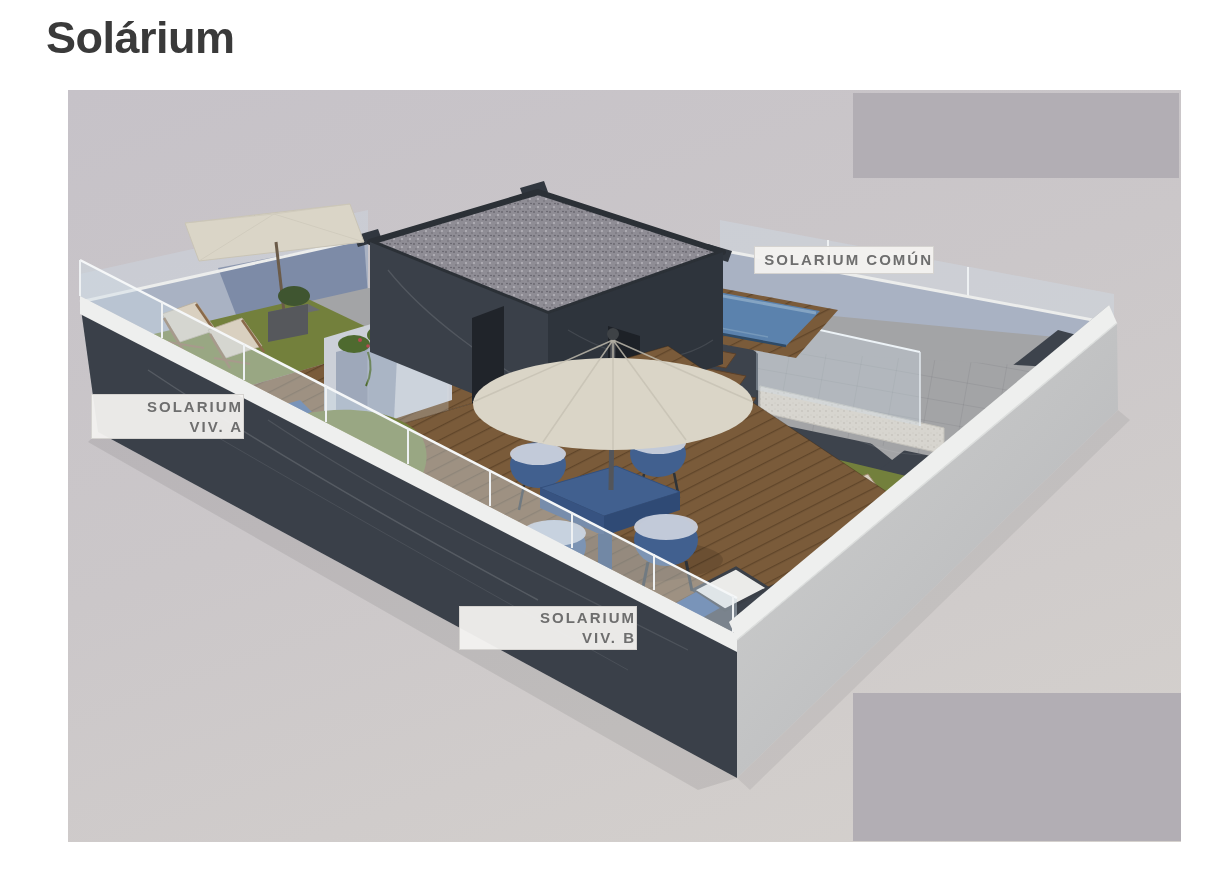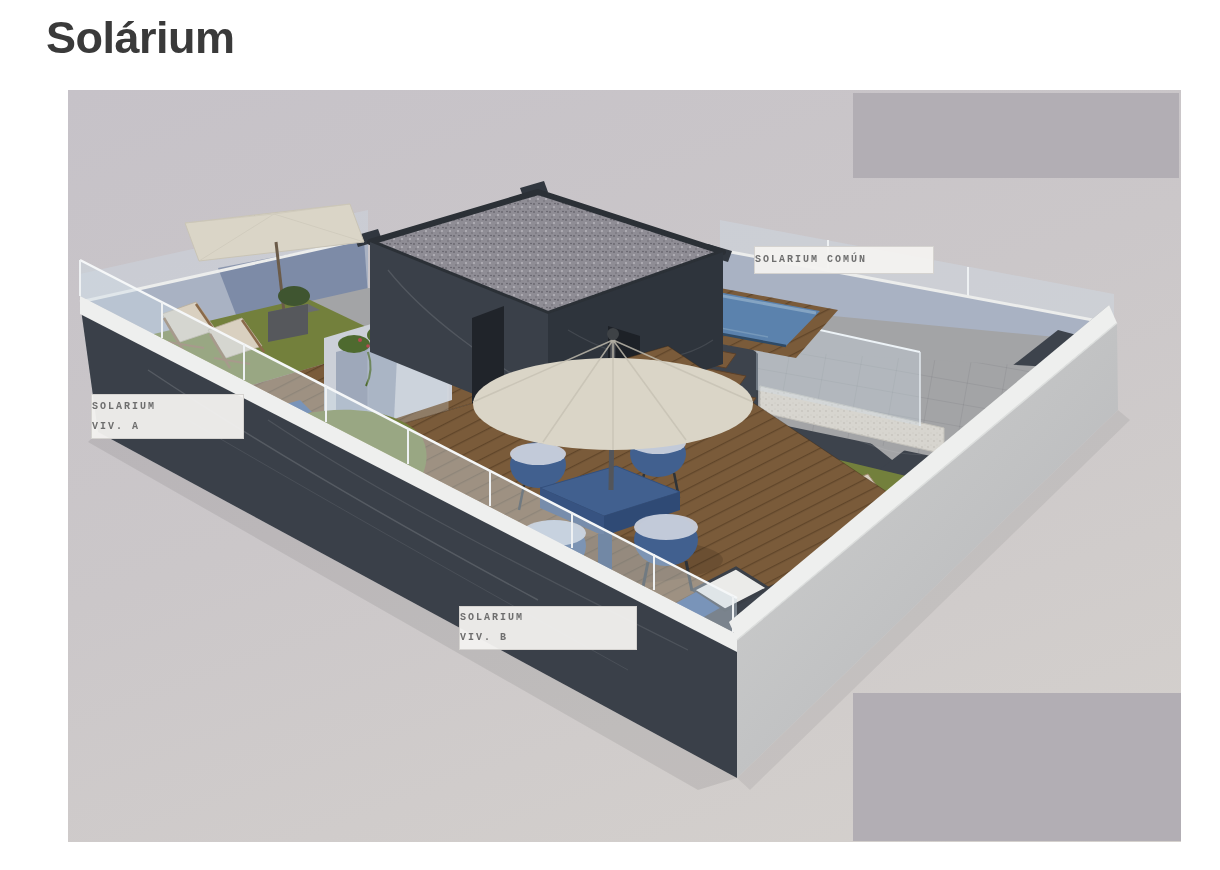--- a/index.html
+++ b/index.html
@@ -19,23 +19,23 @@
   .figure{
     position:absolute;left:68px;top:90px;width:1113px;height:752px;
     background:linear-gradient(160deg,var(--photo-bg-top) 0%,#cbc7c9 45%,var(--photo-bg-bottom) 100%);
   }
   .figure svg{position:absolute;left:0;top:0;}
   .zone-label{
     position:absolute;z-index:5;
     background:rgba(243,242,240,0.95);
     border:1px solid var(--label-border);
     color:var(--label-text);
-    font-weight:700;font-size:10px;letter-spacing:2px;
-    display:flex;flex-direction:column;align-items:flex-start;justify-content:center;
-    line-height:20px;text-align:center;font-family:Liberation Mono, monospace;
+    font-weight:700;font-size:15px;letter-spacing:2px;
+    display:flex;flex-direction:column;align-items:flex-end;justify-content:center;
+    line-height:20px;text-align:center;
   }
   #label-comun{left:686px;top:156px;width:180px;height:28px;}
   #label-viv-a{left:23px;top:304px;width:153px;height:45px;}
   #label-viv-b{left:391px;top:516px;width:178px;height:44px;}
 
   
   .f-stucco{fill:var(--wall-stucco);} .f-walldark{fill:var(--wall-dark);}
   .f-walldeep{fill:var(--wall-dark-deep);} .f-grass{fill:var(--grass);}
   .f-deck{fill:var(--deck-wood);} .f-pool{fill:var(--pool-water);}
   .f-cream{fill:var(--umbrella-cream);} .f-blue{fill:var(--furniture-blue);}

